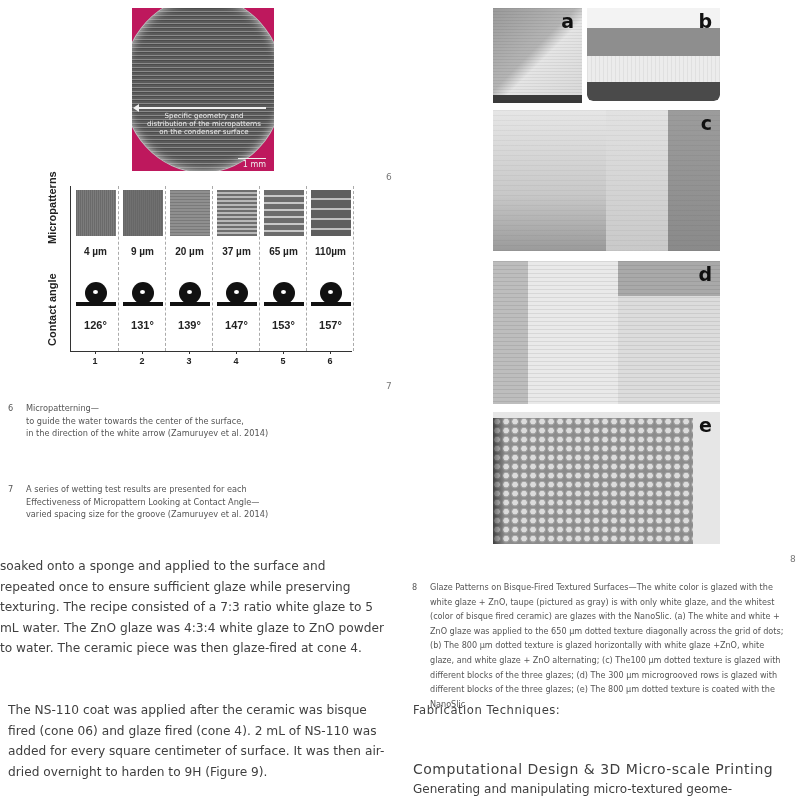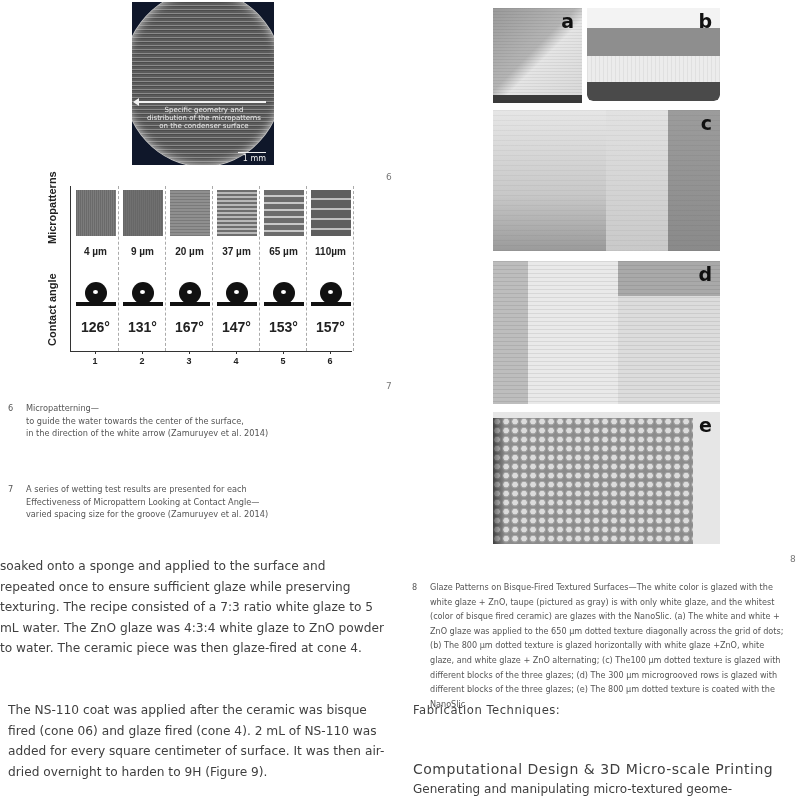--- a/index.html
+++ b/index.html
@@ -1,21 +1,21 @@
 <!DOCTYPE html>
 <html><head>
 <meta charset="utf-8">
 <style>
   html, body { margin: 0; padding: 0; background: #ffffff; }
   body { width: 800px; height: 800px; position: relative; overflow: hidden;
          font-family: "DejaVu Sans", sans-serif; color: #4a4a4a; }
   .abs { position: absolute; }
 
   
-  #fig6 { left: 132px; top: 2px; width: 142px; height: 163px; background: #0f172a; overflow: hidden; }
+  #fig6 { left: 132px; top: 8px; width: 142px; height: 163px; background: #be185d; overflow: hidden; }
   #fig6 .disc { position: absolute; left: -10px; top: -12px; width: 160px; height: 175px; border-radius: 50%;
     background: repeating-linear-gradient(180deg, #5a5a5a 0px, #5a5a5a 2px, #8a8a8a 2px, #8a8a8a 3px, #4c4c4c 3px, #4c4c4c 4px);
     box-shadow: inset 0 0 10px #cfcfcf; border: 1px solid #bdbdbd; }
   #fig6 .arrow { position: absolute; left: 6px; top: 99px; width: 128px; height: 2px; background: #f2f2f2; }
   #fig6 .arrow:before { content: ""; position: absolute; left: -5px; top: -3px; border-right: 6px solid #f2f2f2;
     border-top: 4px solid transparent; border-bottom: 4px solid transparent; }
   #fig6 .caption-in { position: absolute; left: 14px; top: 104px; width: 116px; text-align: center;
     font-size: 7px; line-height: 8px; color: #f0f0f0; }
   #fig6 .scale { position: absolute; right: 8px; top: 150px; font-size: 8px; color: #f0f0f0; }
   #fig6 .scalebar { position: absolute; right: 8px; top: 150px; width: 28px; height: 1px; background: #f0f0f0; }
@@ -27,21 +27,21 @@
   #fig7 .ylab { position: absolute; font-size: 11px; font-weight: bold; color: #222; transform: rotate(-90deg); transform-origin: left top; white-space: nowrap; font-family: "Liberation Sans", sans-serif; }
   #fig7 .yaxis { position: absolute; left: 26px; top: 6px; width: 1px; height: 165px; background: #333; }
   #fig7 .xaxis { position: absolute; left: 26px; top: 171px; width: 282px; height: 1px; background: #333; }
   #fig7 .col { position: absolute; top: 6px; width: 47px; height: 165px; }
   #fig7 .sep { position: absolute; top: 6px; height: 165px; width: 0; border-left: 1px dashed #aaa; }
   #fig7 .pattern { position: absolute; left: 4px; top: 4px; width: 40px; height: 46px; background: #777; }
   #fig7 .size { position: absolute; left: 0; top: 60px; width: 47px; text-align: center; font-size: 10px; font-weight: bold; color: #222; font-family: "Liberation Sans", sans-serif; }
   #fig7 .drop { position: absolute; left: 13px; top: 96px; width: 22px; height: 22px; border-radius: 50%; background: #111; }
   #fig7 .drop:after { content: ""; position: absolute; left: 8px; top: 8px; width: 5px; height: 4px; border-radius: 50%; background: #fff; }
   #fig7 .base { position: absolute; left: 4px; top: 116px; width: 40px; height: 4px; background: #111; }
-  #fig7 .angle { position: absolute; left: 0; top: 133px; width: 47px; text-align: center; font-size: 14px; font-weight: bold; color: #222; font-family: "Liberation Sans", sans-serif; }
+  #fig7 .angle { position: absolute; left: 0; top: 133px; width: 47px; text-align: center; font-size: 11px; font-weight: bold; color: #222; font-family: "Liberation Sans", sans-serif; }
   #fig7 .tick { position: absolute; top: 171px; width: 1px; height: 3px; background: #333; }
   #fig7 .xtick { position: absolute; top: 176px; width: 20px; text-align: center; font-size: 9px; font-weight: bold; color: #222; font-family: "Liberation Sans", sans-serif; }
 
   
   .cap { position: absolute; font-size: 8.2px; line-height: 12.5px; color: #555; }
   .cap .n { position: absolute; left: 0; top: 0; }
   .cap .t { margin-left: 18px; }
 
   
   .bodytext { position: absolute; font-size: 12.2px; line-height: 20.5px; color: #3f3f3f; }
@@ -116,21 +116,21 @@
         <div class="angle">131°</div>
       </div>
       <div class="sep" style="left: 121px;"></div>
       <div class="tick" style="left: 98px;"></div>
       <div class="xtick" style="left: 88px;">2</div>
       <div class="col" style="left: 122px;">
         <div class="pattern" style="background: repeating-linear-gradient(rgb(122, 122, 122) 0px, rgb(122, 122, 122) 1px, rgb(143, 143, 143) 1px, rgb(143, 143, 143) 3px);"></div>
         <div class="size">20 µm</div>
         <div class="drop"></div>
         <div class="base"></div>
-        <div class="angle">167°</div>
+        <div class="angle">139°</div>
       </div>
       <div class="sep" style="left: 168px;"></div>
       <div class="tick" style="left: 145px;"></div>
       <div class="xtick" style="left: 135px;">3</div>
       <div class="col" style="left: 169px;">
         <div class="pattern" style="background: repeating-linear-gradient(rgb(110, 110, 110) 0px, rgb(110, 110, 110) 2px, rgb(184, 184, 184) 2px, rgb(184, 184, 184) 4px);"></div>
         <div class="size">37 µm</div>
         <div class="drop"></div>
         <div class="base"></div>
         <div class="angle">147°</div>

